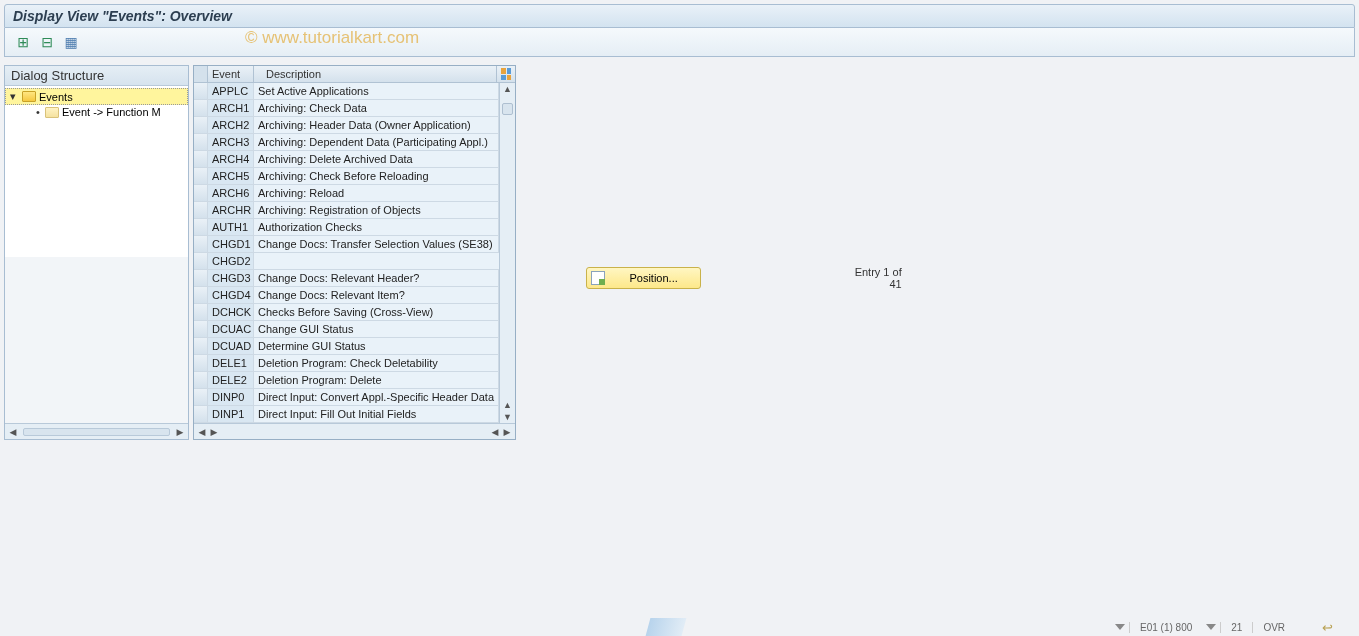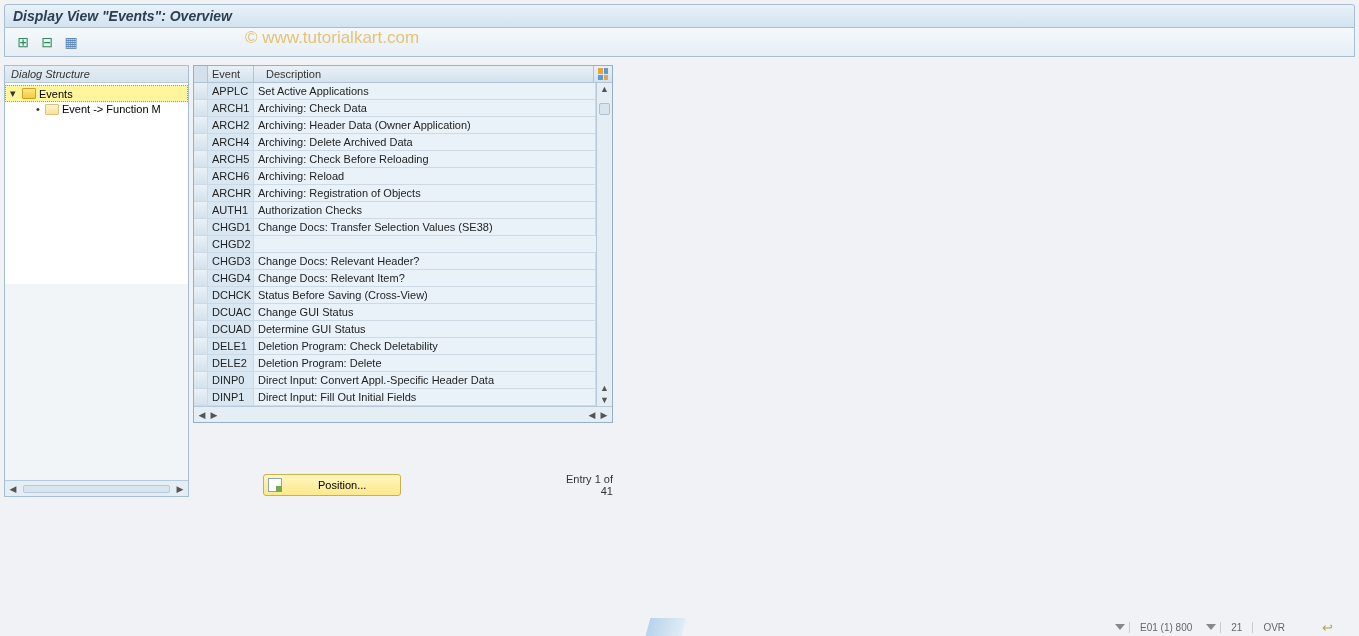--- a/index.html
+++ b/index.html
@@ -66,23 +66,22 @@
       width: 185px;
       background: #f2f5f8;
       border: 1px solid #a8bdd2;
       display: flex;
       flex-direction: column;
     }
     .tree-header {
       background: linear-gradient(to bottom, #e5eef5 0%, #d6e3ee 100%);
       border-bottom: 1px solid #b8c9d9;
       padding: 2px 6px;
-      font-size: 11px;
+      font-size: 13px;
       color: #333;
-      font-style: italic;
     }
     .tree-body {
       flex: 1;
       background: #ffffff;
       padding: 2px 0;
     }
     .tree-node {
       padding: 1px 4px;
       display: flex;
       align-items: center;
@@ -150,21 +149,21 @@
       flex: 1;
       height: 8px;
       margin: 0 4px;
       background: #d8e4ee;
       border: 1px solid #b8c9d9;
       border-radius: 2px;
     }
     .table-panel {
       width: 420px;
       display: flex;
-      flex-direction: column;
+      flex-direction: row;
     }
     .grid {
       border: 1px solid #97afc5;
       background: #fff;
     }
     .grid-head {
       display: flex;
       background: linear-gradient(to bottom, #eaf1f7, #d4e1ec);
       border-bottom: 1px solid #b0c2d3;
     }
@@ -405,20 +404,25 @@
               <div class="cell event">ARCH1</div>
               <div class="cell desc">Archiving: Check Data</div>
             </div>
             <div class="grid-row">
               <div class="cell rowsel"></div>
               <div class="cell event">ARCH2</div>
               <div class="cell desc">Archiving: Header Data (Owner Application)</div>
             </div>
             <div class="grid-row">
               <div class="cell rowsel"></div>
+              <div class="cell event">ARCH3</div>
+              <div class="cell desc">Archiving: Dependent Data (Participating Appl.)</div>
+            </div>
+            <div class="grid-row">
+              <div class="cell rowsel"></div>
               <div class="cell event">ARCH4</div>
               <div class="cell desc">Archiving: Delete Archived Data</div>
             </div>
             <div class="grid-row">
               <div class="cell rowsel"></div>
               <div class="cell event">ARCH5</div>
               <div class="cell desc">Archiving: Check Before Reloading</div>
             </div>
             <div class="grid-row">
               <div class="cell rowsel"></div>
@@ -450,21 +454,21 @@
               <div class="cell desc">Change Docs: Relevant Header?</div>
             </div>
             <div class="grid-row">
               <div class="cell rowsel"></div>
               <div class="cell event">CHGD4</div>
               <div class="cell desc">Change Docs: Relevant Item?</div>
             </div>
             <div class="grid-row">
               <div class="cell rowsel"></div>
               <div class="cell event">DCHCK</div>
-              <div class="cell desc">Status Before Saving (Cross-View)</div>
+              <div class="cell desc">Checks Before Saving (Cross-View)</div>
             </div>
             <div class="grid-row">
               <div class="cell rowsel"></div>
               <div class="cell event">DCUAC</div>
               <div class="cell desc">Change GUI Status</div>
             </div>
             <div class="grid-row">
               <div class="cell rowsel"></div>
               <div class="cell event">DCUAD</div>
               <div class="cell desc">Determine GUI Status</div>

